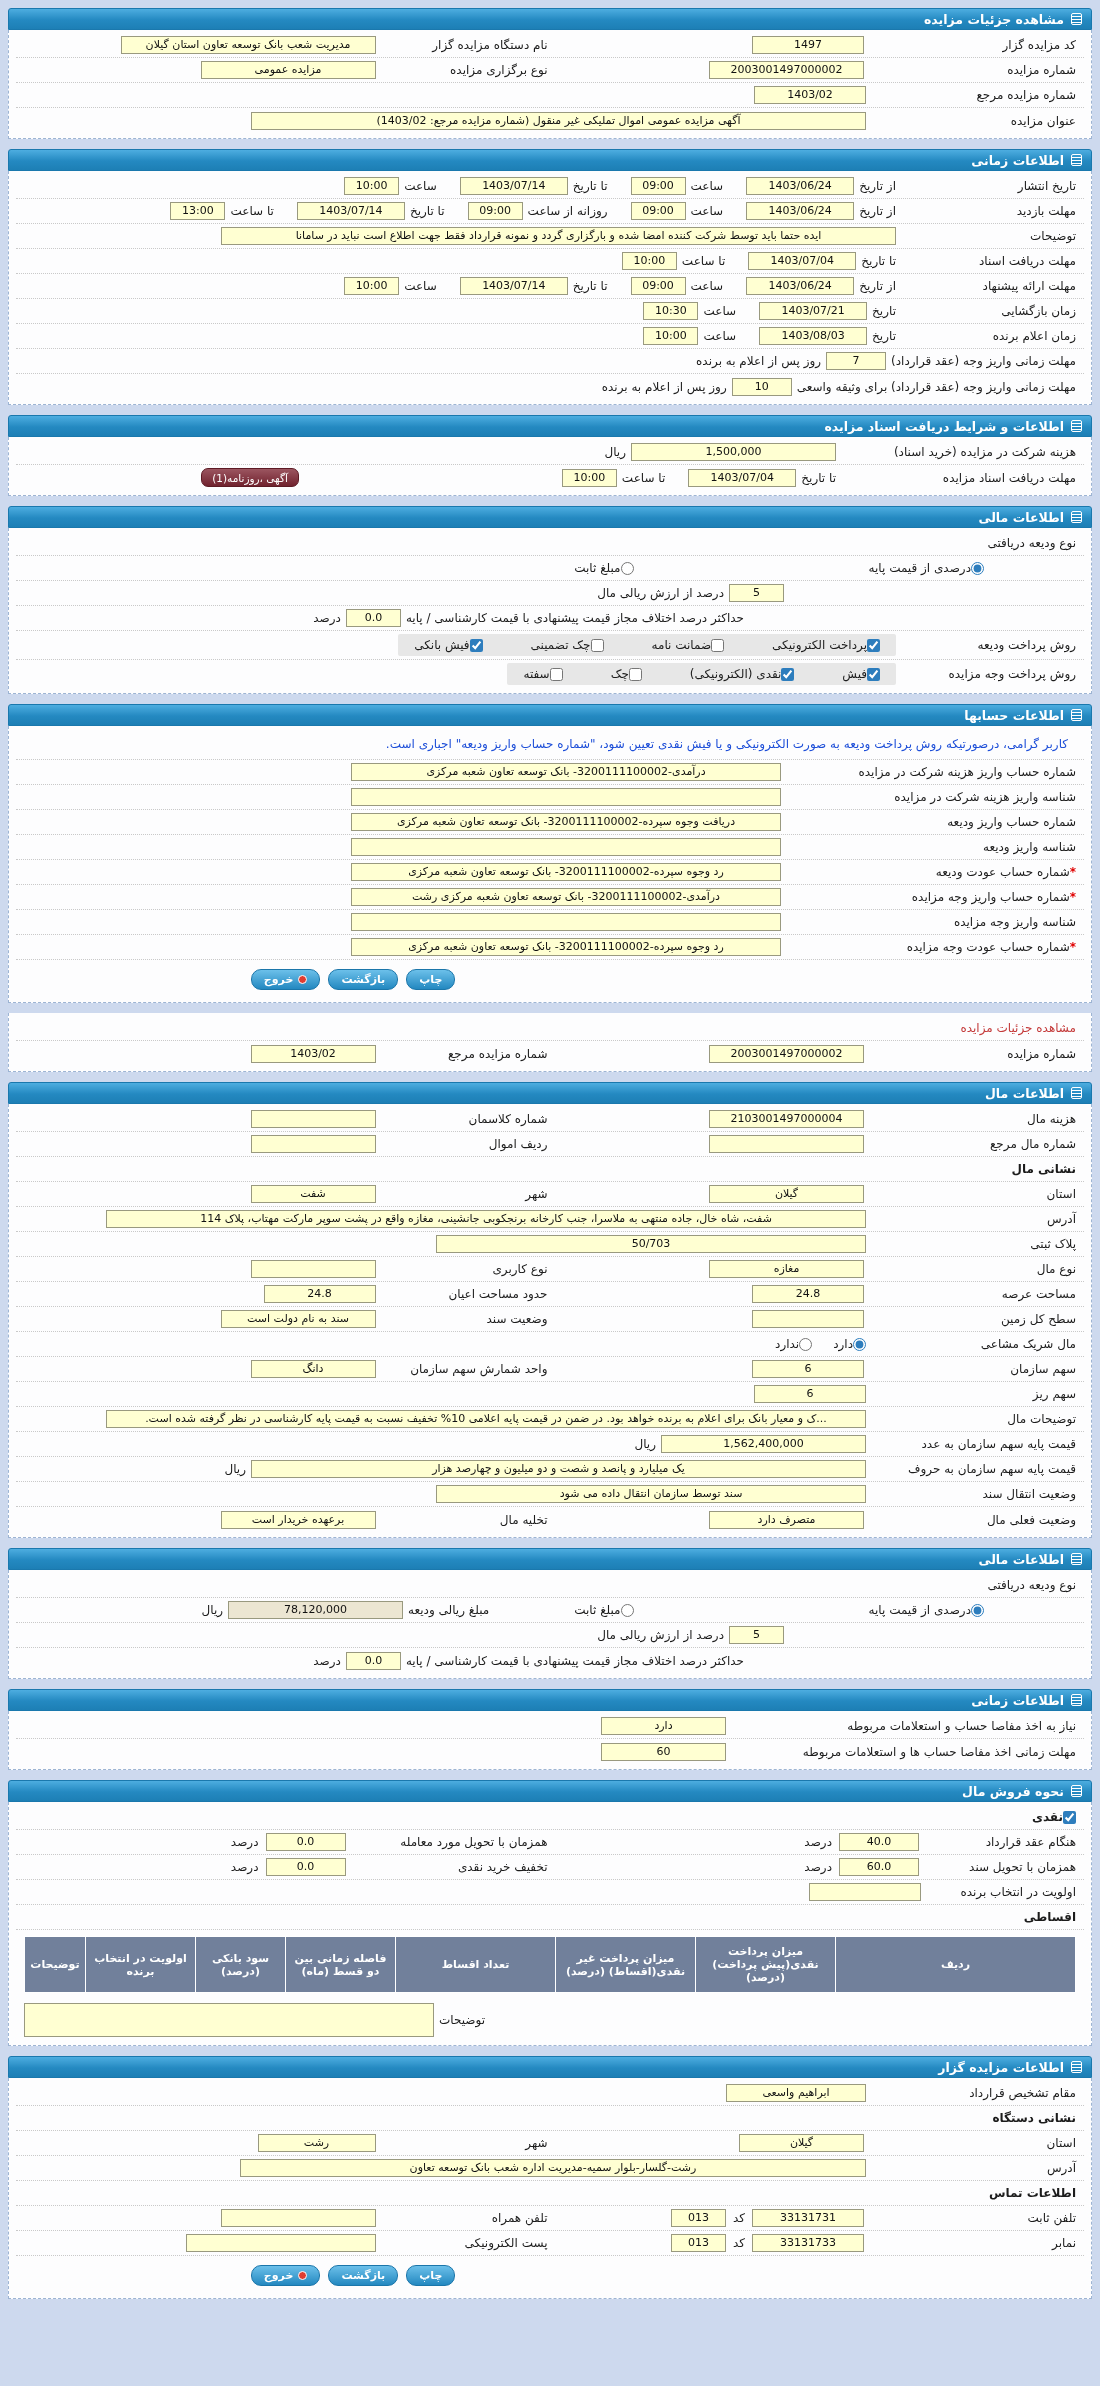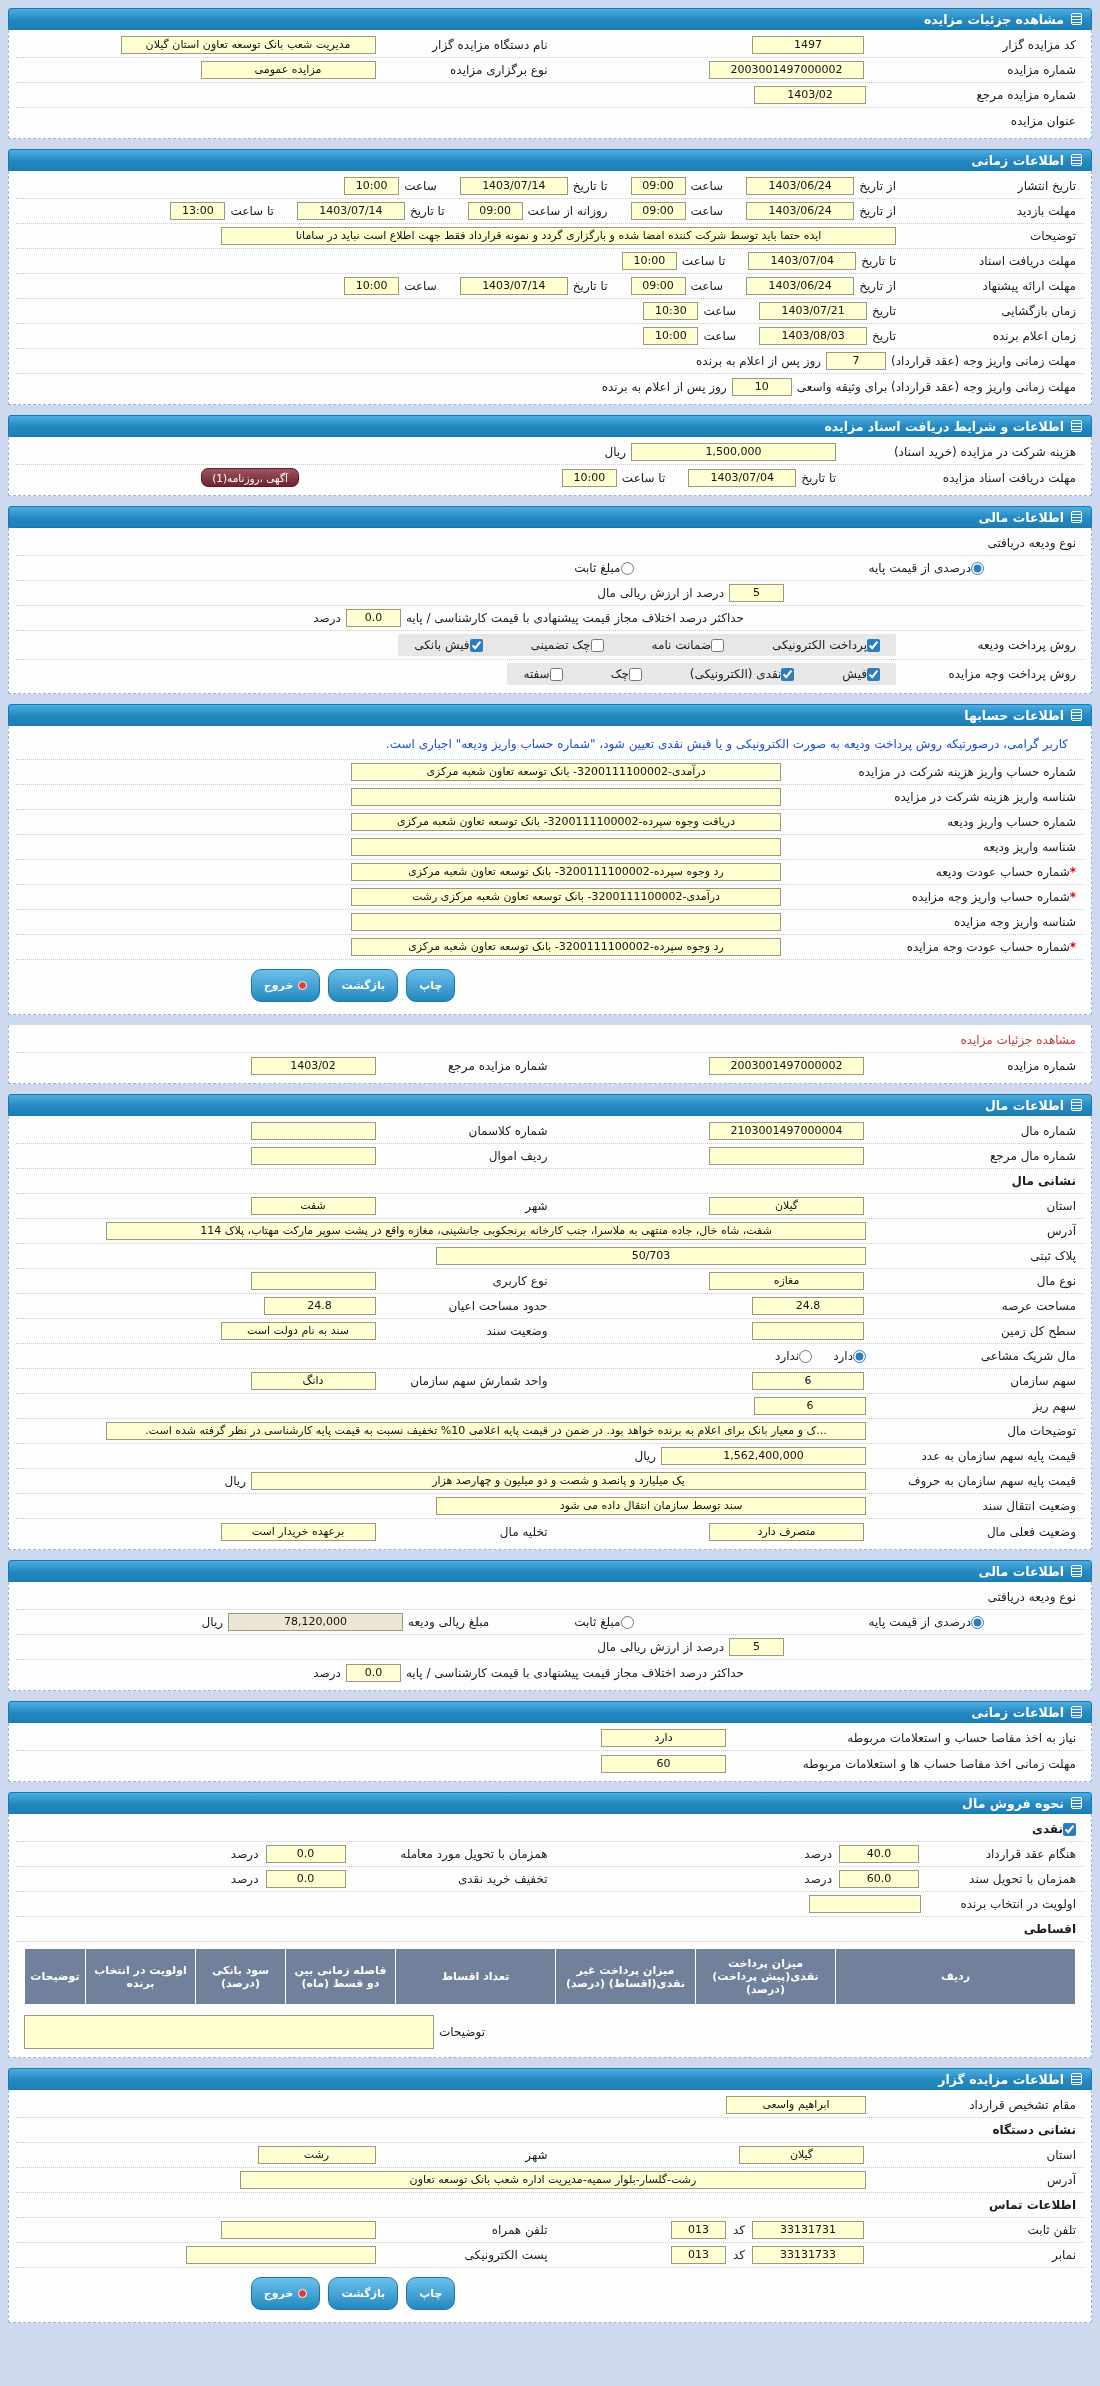--- a/index.html
+++ b/index.html
@@ -21,21 +21,21 @@
 .field.ro{background:#ece6d2}
 .pair{display:inline-flex;align-items:center;gap:5px;margin-inline-end:18px}
 .req{color:#e00000;font-weight:bold}
 .link{color:#c43a3a;cursor:pointer;text-decoration:none;font-size:12px}
 .notice{color:#1d4ed8;font-size:12px;padding:5px 8px}
 .strip{background:#e7e7e7;display:inline-flex;align-items:center;gap:48px;padding:4px 16px;border-radius:2px}
 .chk{display:inline-flex;align-items:center;}
 input[type=checkbox],input[type=radio]{width:13px;height:13px;margin:0;accent-color:#2d7dbd}
 .btn-row{justify-content:center;padding:9px 38% 7px 12px;border-bottom:0;gap:8px}
 .btn{display:inline-flex;align-items:center;gap:5px;background:linear-gradient(#6cc0ea,#2388c0);color:#fff;
-border:1px solid #1b76aa;border-radius:10px;height:33px;padding:0 12px;font-size:11px;font-weight:bold;font-family:inherit;cursor:pointer}
+border:1px solid #1b76aa;border-radius:10px;height:21px;padding:0 12px;font-size:11px;font-weight:bold;font-family:inherit;cursor:pointer}
 .btn .dot{width:9px;height:9px;background:#e03c31;border-radius:50%;border:1px solid #fff;display:inline-block}
 .btn-maroon{background:linear-gradient(#9b5560,#71222e);color:#fff;border:1px solid #5c1a24;border-radius:7px;height:19px;
 padding:0 10px;font-size:10.5px;font-family:inherit;cursor:pointer;white-space:nowrap}
 .tbl{width:100%;border-collapse:collapse;margin:3px 0 4px}
 .tbl th{background:#71809b;color:#fff;font-size:11px;font-weight:bold;border:1px solid #fff;padding:8px 5px;text-align:center;vertical-align:middle}
 .tbl th:nth-child(1){width:240px}.tbl th:nth-child(2){width:140px}.tbl th:nth-child(3){width:140px}
 .tbl th:nth-child(4){width:160px}.tbl th:nth-child(5){width:110px}.tbl th:nth-child(6){width:90px}.tbl th:nth-child(7){width:110px}
 .ind1{padding-right:100px}.ind2{padding-right:300px}.ind3{padding-right:340px}
 .end{justify-content:flex-end}
 .ml230{margin-inline-start:230px}.ml80{margin-inline-start:80px}.ml240{margin-inline-start:240px}
@@ -76,20 +76,21 @@
         <span class="lbl lw2">نوع برگزاری مزایده</span>
         <span class="field w170">مزایده عمومی</span>
       </div>
     </div>
     <div class="row">
       <span class="lbl lw1">شماره مزایده مرجع</span>
       <span class="field w110">1403/02</span>
     </div>
     <div class="row">
       <span class="lbl lw1">عنوان مزایده</span>
+      <span class="field w620">آگهی مزایده عمومی اموال تملیکی غیر منقول (شماره مزایده مرجع: 1403/02)</span>
     </div>
   </div>
 </section>
 
 <section>
   <div class="sec-h">
     <span class="hdr-icon"></span>
     <span>اطلاعات زمانی</span>
   </div>
   <div class="panel">
@@ -374,21 +375,21 @@
 </section>
 
 <section>
   <div class="sec-h">
     <span class="hdr-icon"></span>
     <span>اطلاعات مال</span>
   </div>
   <div class="panel">
     <div class="row">
       <div class="cell">
-        <span class="lbl lw1">شماره مال</span>
+        <span class="lbl lw1">هزینه مال</span>
         <span class="field w150">2103001497000004</span>
       </div>
       <div class="cell">
         <span class="lbl lw2">شماره کلاسمان</span>
         <span class="field w120"></span>
       </div>
     </div>
     <div class="row">
       <div class="cell">
         <span class="lbl lw1">شماره مال مرجع</span>

